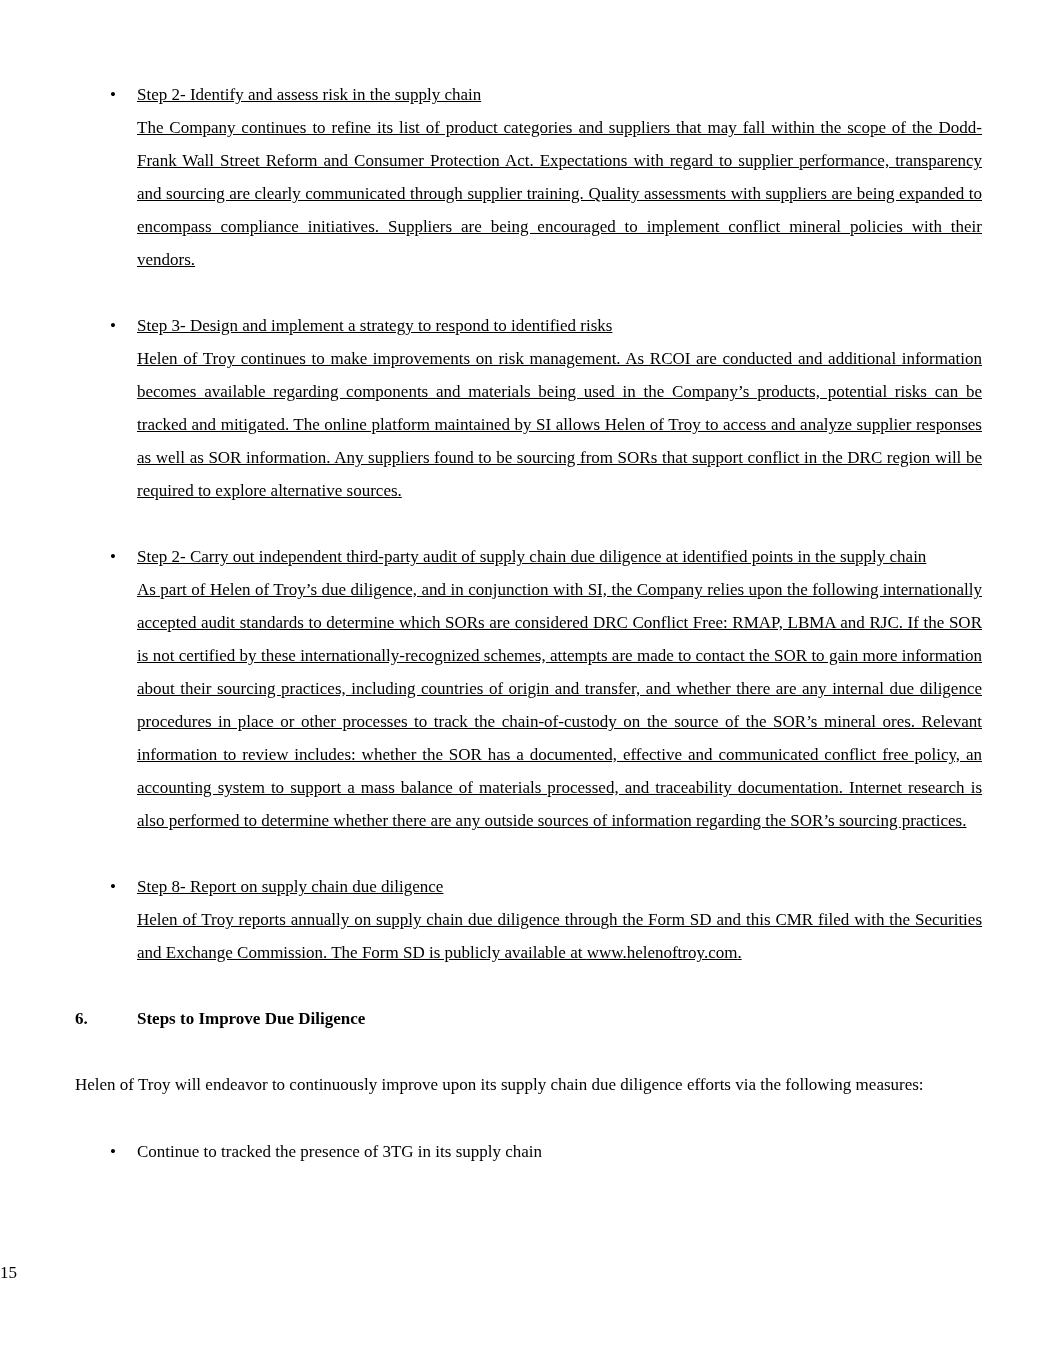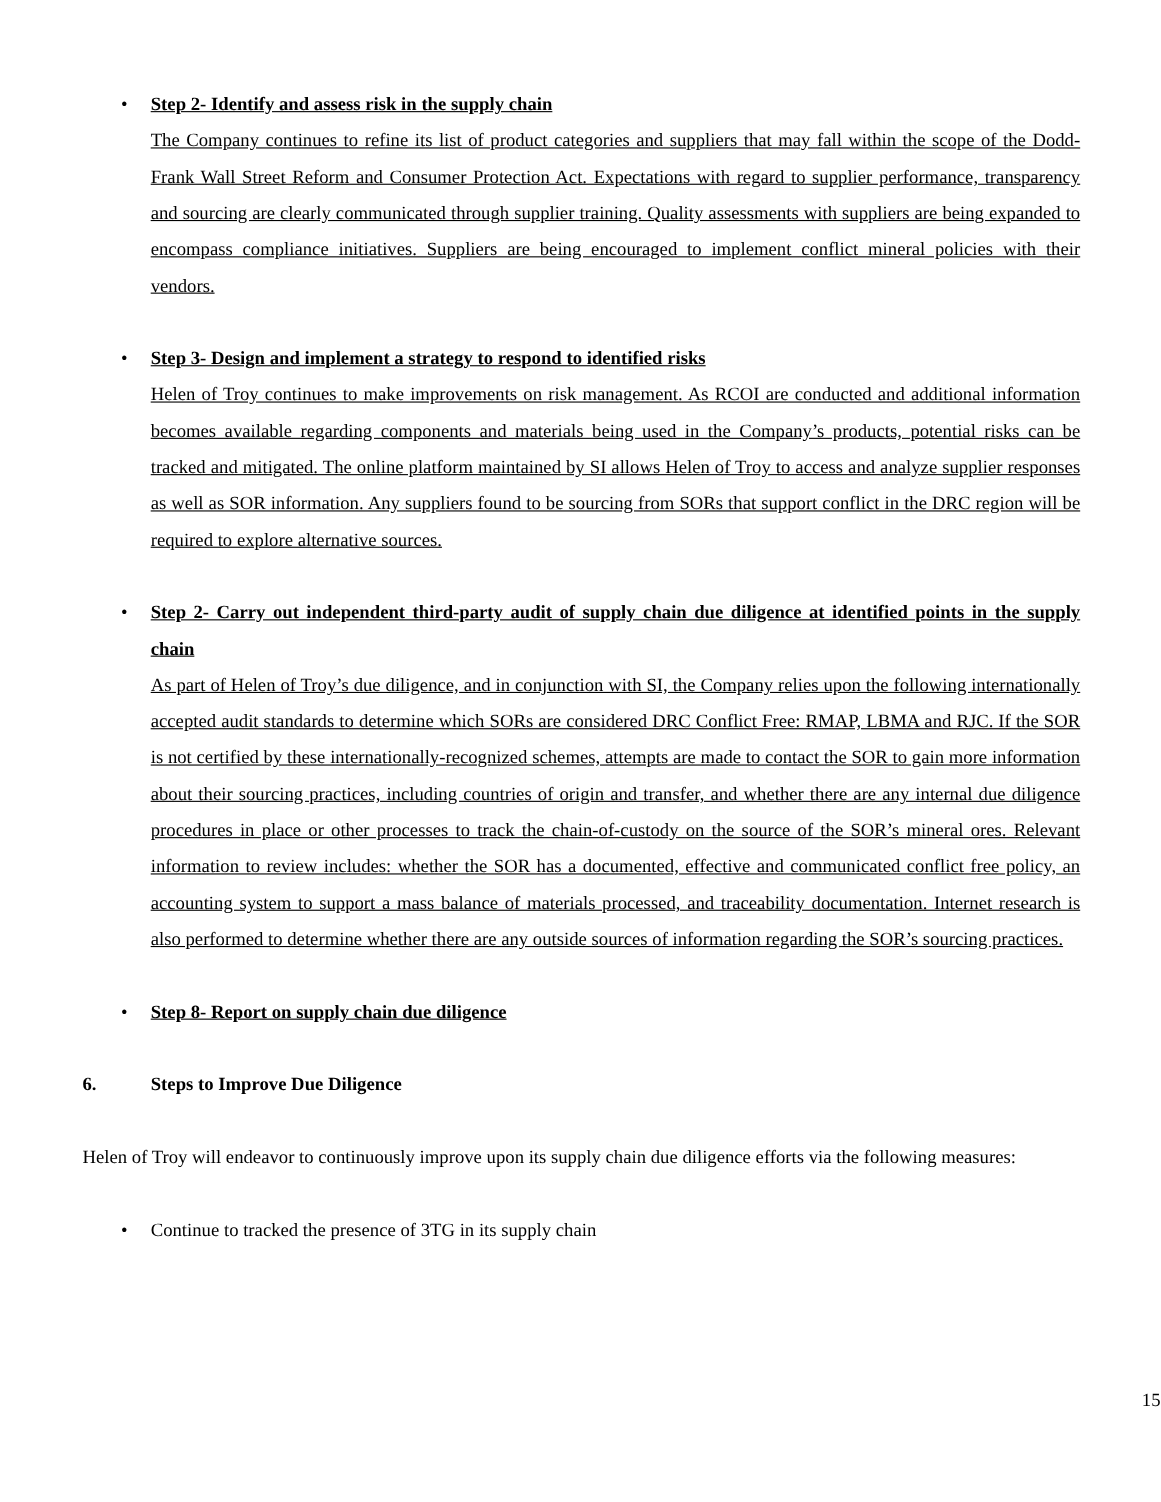--- a/index.html
+++ b/index.html
@@ -23,21 +23,21 @@
     margin-bottom: 33px;
     text-align: justify;
   }
   .bullet {
     position: absolute;
     left: 35px;
     top: 0;
     text-align: left;
   }
   .step-heading { text-align: justify; }
-  .step-heading .u { text-decoration: underline; font-weight: bold; }
+  .step-heading .u { text-decoration: underline; }
   .step-body { text-align: justify; text-decoration: underline; }
   .doc-link {
     text-decoration: underline;
     color: #000000;
     cursor: pointer;
   }
   .section-heading {
     display: flex;
     font-weight: bold;
     margin-bottom: 33px;
@@ -45,21 +45,21 @@
   .section-num { width: 62px; flex: 0 0 62px; }
   .closing {
     text-align: justify;
     margin-bottom: 34px;
   }
   .page-number {
     position: absolute;
     top: 1256px;
     left: 0;
     width: 100%;
-    text-align: right;
+    text-align: left;
     font-size: 17px;
     line-height: 33px;
   }
 </style>
 </head>
 <body>
 
 <div class="content">
 
   <div class="step">
@@ -84,20 +84,21 @@
       <span class="u">Step 2- Carry out independent third-party audit of supply chain due diligence at identified points in the supply chain</span>
     </div>
     <div class="step-body">As part of Helen of Troy’s due diligence, and in conjunction with SI, the Company relies upon the following internationally accepted audit standards to determine which SORs are considered DRC Conflict Free:  RMAP, LBMA and RJC.  If the SOR is not certified by these internationally-recognized schemes, attempts are made to contact the SOR to gain more information about their sourcing practices, including countries of origin and transfer, and whether there are any internal due diligence procedures in place or other processes to track the chain-of-custody on the source of the SOR’s mineral ores.  Relevant information to review includes: whether the SOR has a documented, effective and communicated conflict free policy, an accounting system to support a mass balance of materials processed, and traceability documentation.  Internet research is also performed to determine whether there are any outside sources of information regarding the SOR’s sourcing practices.</div>
   </div>
 
   <div class="step">
     <span class="bullet">•</span>
     <div class="step-heading">
       <span class="u">Step 8- Report on supply chain due diligence</span>
     </div>
+    <div class="step-body"><span>Helen of Troy reports annually on supply chain due diligence through the Form SD and this CMR filed with the Securities and Exchange Commission.  The Form SD is publicly available at </span><span class="doc-link">www.helenoftroy.com</span><span>.</span></div>
   </div>
 
   <div class="section-heading">
     <span class="section-num">6.</span>
     <span class="section-title">Steps to Improve Due Diligence</span>
   </div>
 
   <div class="closing">Helen of Troy will endeavor to continuously improve upon its supply chain due diligence efforts via the following measures:</div>
 
   <div class="step">

